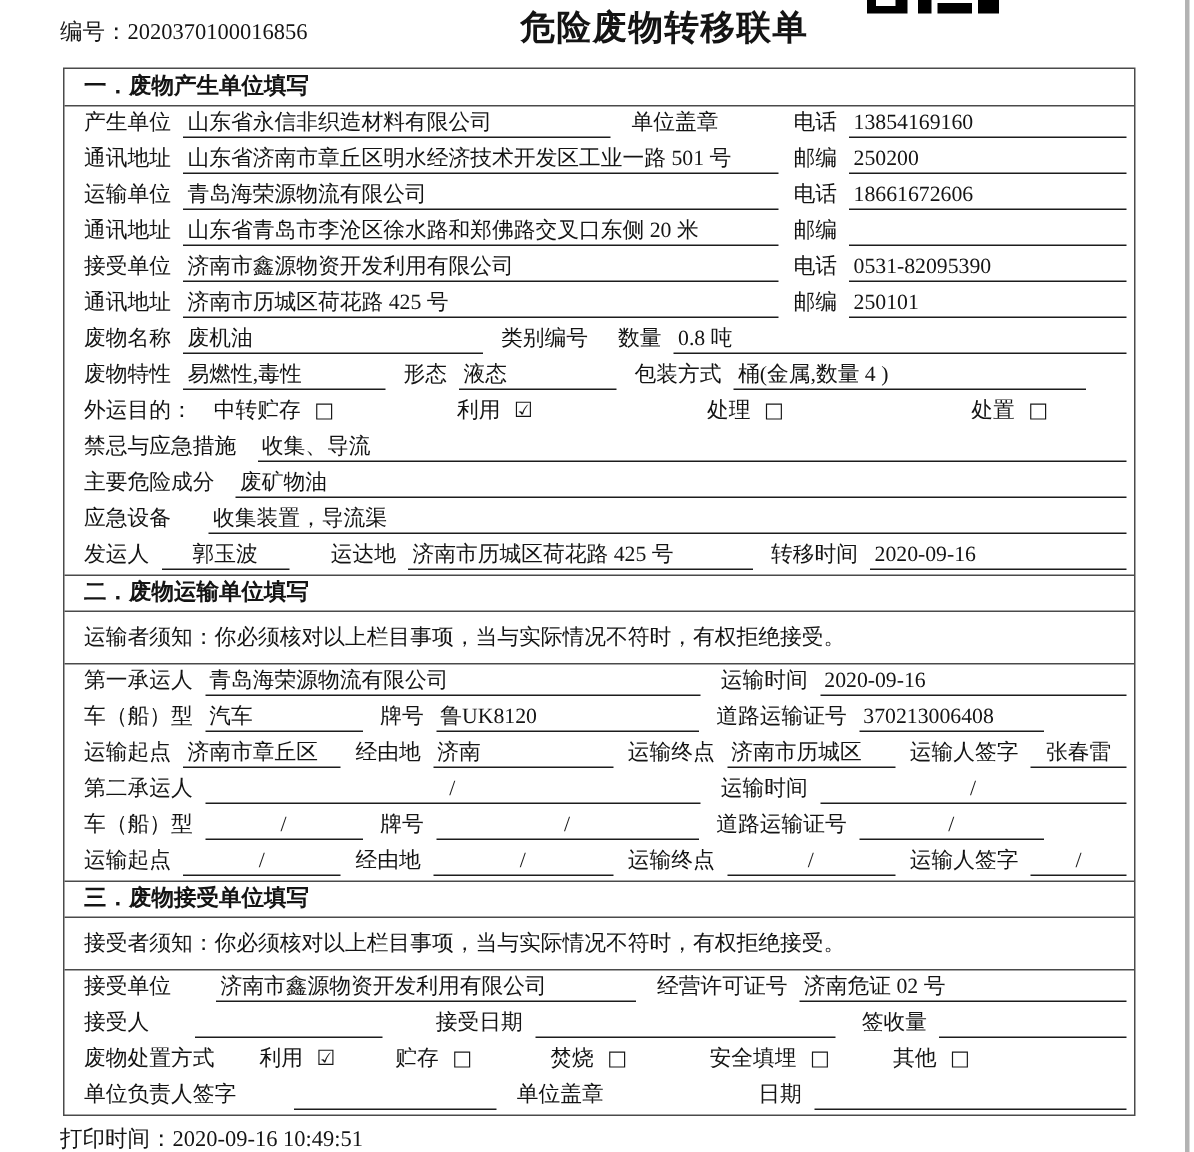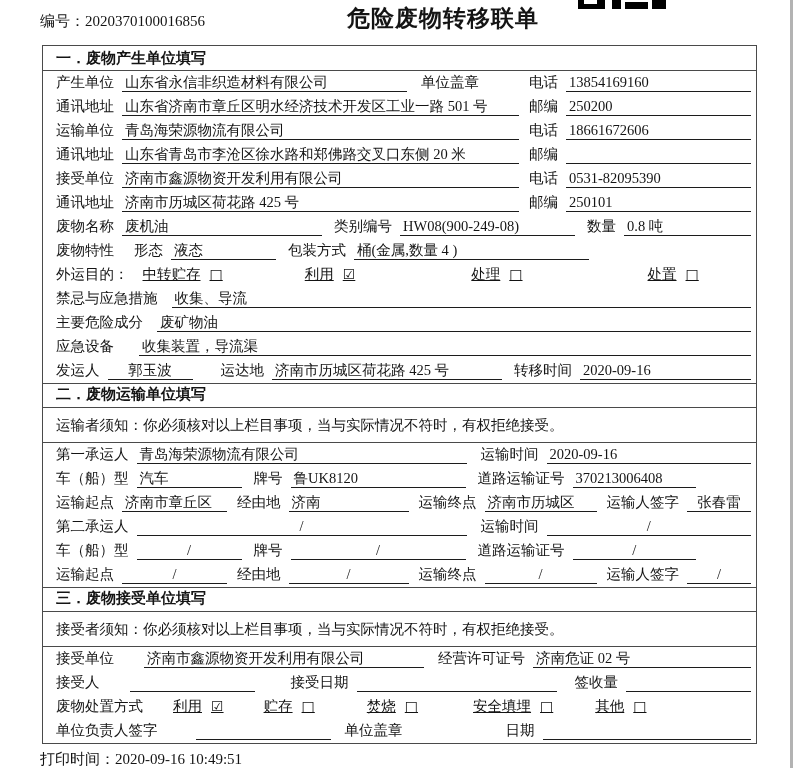--- a/index.html
+++ b/index.html
@@ -44,21 +44,21 @@
     font-size:14.5px;
   }
   .lbl { height:19px; line-height:19px; white-space:nowrap; margin-right:8px; flex:0 0 auto; }
   .val {
     height:19px; line-height:18px;
     border-bottom:1px solid #1c1c1c;
     padding:0 3px; white-space:nowrap; overflow:hidden; flex:0 0 auto;
   }
   .grow { flex:1 1 auto; }
   .ctr { text-align:center; }
-  .opt { display:flex; align-items:flex-end; height:19px; line-height:19px; white-space:nowrap; flex:0 0 auto;text-decoration:underline; }
+  .opt { display:flex; align-items:flex-end; height:19px; line-height:19px; white-space:nowrap; flex:0 0 auto; }
   .opt .cb { margin-left:9px; font-family:"DejaVu Sans","Liberation Sans",sans-serif; font-size:14px; line-height:19px; }
   .print-time { position:absolute; left:40px; top:750px; font-size:15px; white-space:nowrap; }
 </style>
 </head>
 <body>
 
 <div class="doc-number">
   <span>编号：</span><span>2020370100016856</span>
 </div>
 
@@ -118,27 +118,27 @@
     <span class="lbl">通讯地址</span>
     <span class="val grow">济南市历城区荷花路 425 号</span>
     <span class="lbl" style="margin-left:10px">邮编</span>
     <span class="val" style="width:185px">250101</span>
   </div>
 
   <div class="row">
     <span class="lbl">废物名称</span>
     <span class="val" style="width:200px">废机油</span>
     <span class="lbl" style="margin-left:12px">类别编号</span>
-    <span class="val" style="width:175px">HW08(900-249-08)</span>
     <span class="lbl" style="margin-left:12px">数量</span>
     <span class="val grow">0.8 吨</span>
   </div>
 
   <div class="row">
     <span class="lbl">废物特性</span>
+    <span class="val" style="width:135px">易燃性,毒性</span>
     <span class="lbl" style="margin-left:12px">形态</span>
     <span class="val" style="width:105px">液态</span>
     <span class="lbl" style="margin-left:12px">包装方式</span>
     <span class="val" style="width:235px">桶(金属,数量 4 )</span>
   </div>
 
   <div class="row">
     <span class="lbl">外运目的：</span>
     <span class="opt" style="margin-left:6px">
       <span>中转贮存</span>

